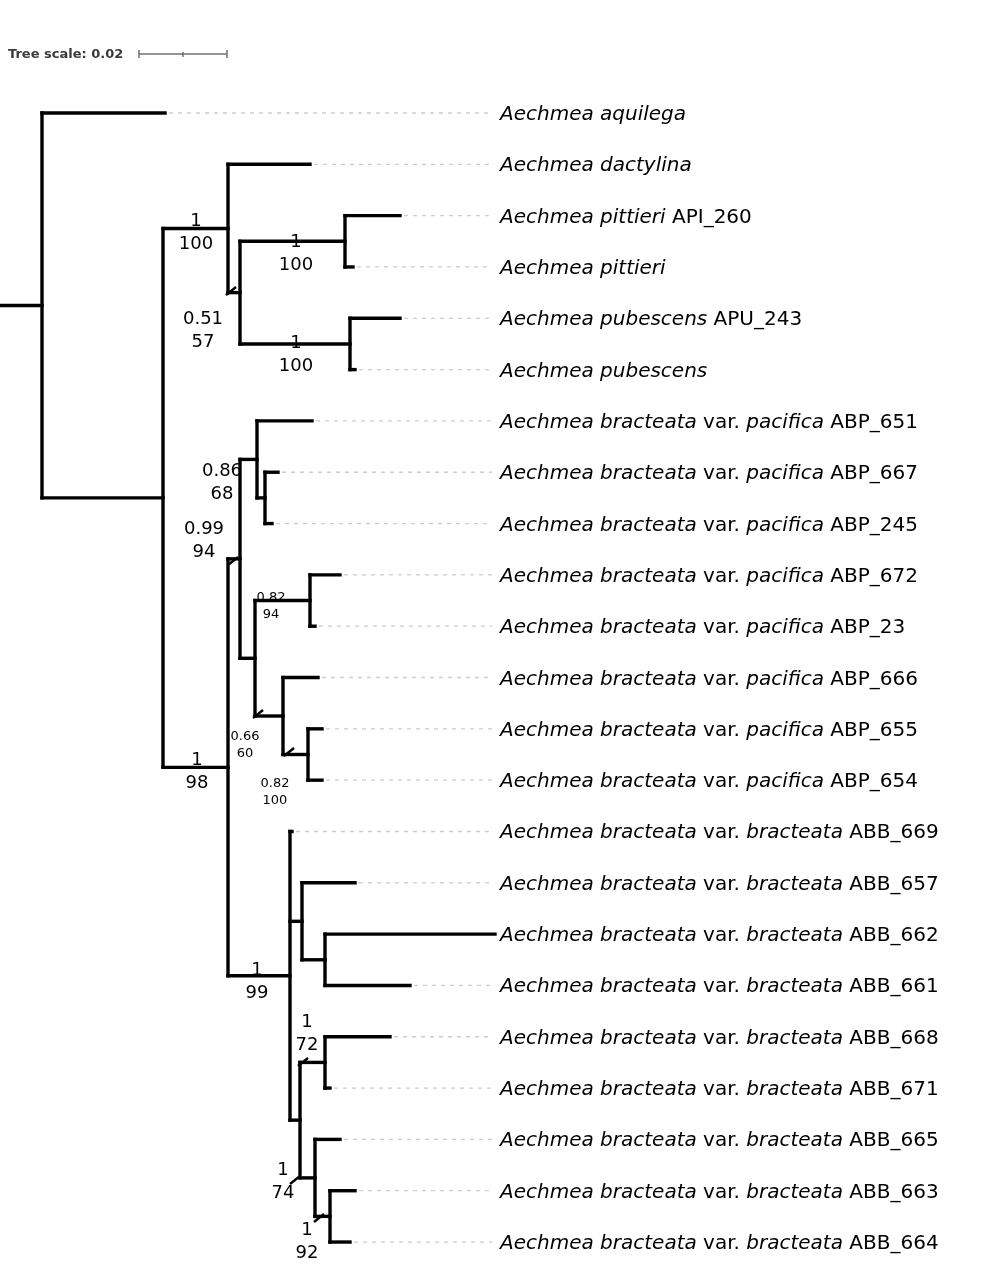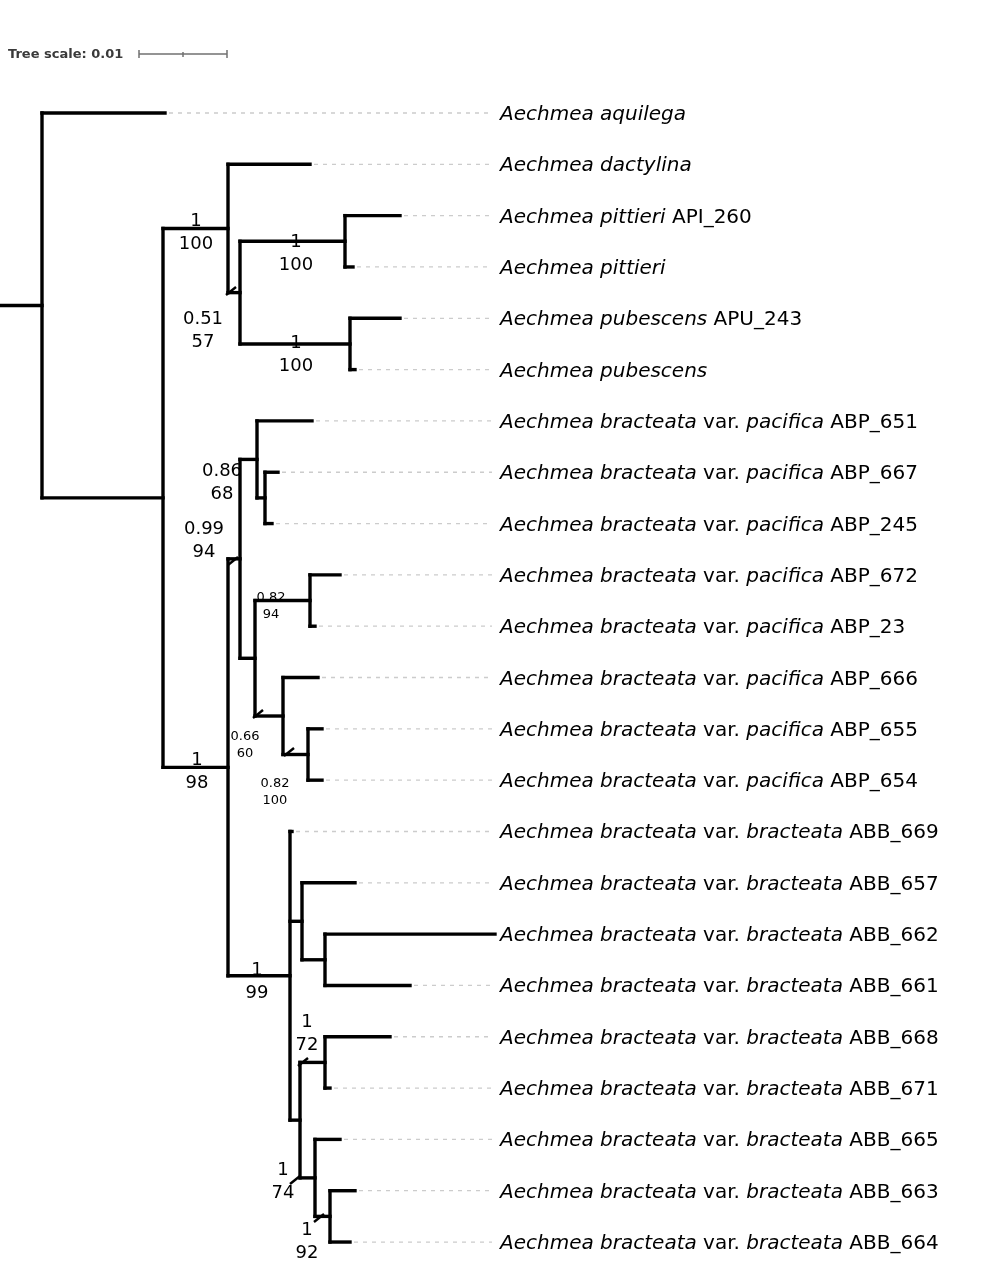--- a/index.html
+++ b/index.html
@@ -12,21 +12,21 @@
   .scale-bar line{stroke:#707070;stroke-width:1.5;}
   #tree-svg{position:absolute;top:0;left:0;}
   #tree-svg text{fill:#000000;}
 </style>
 </head>
 <body>
 
 <div class="canvas">
 
   <div class="scale">
-    <span class="scale-label">Tree scale: 0.01</span>
+    <span class="scale-label">Tree scale: 0.02</span>
     <svg class="scale-bar" width="94" height="14">
       <line x1="2" y1="7" x2="90" y2="7"></line>
       <line x1="2" y1="3" x2="2" y2="11"></line>
       <line x1="90" y1="3" x2="90" y2="11"></line>
       <line x1="46" y1="5" x2="46" y2="10"></line>
     </svg>
   </div>
 
   <svg id="tree-svg" width="1000" height="1283" viewBox="0 0 1000 1283">
       <line x1="169" y1="113" x2="492" y2="113" stroke="#cccccc" stroke-width="1.3" stroke-dasharray="4 5"></line>

